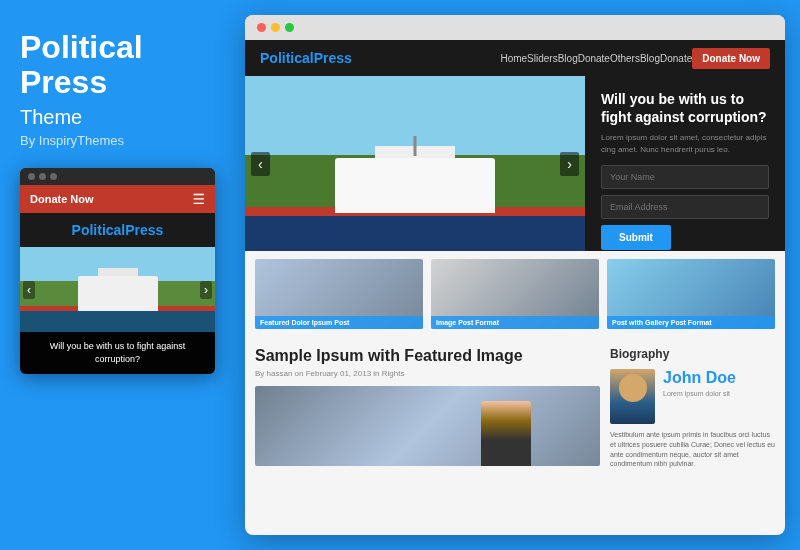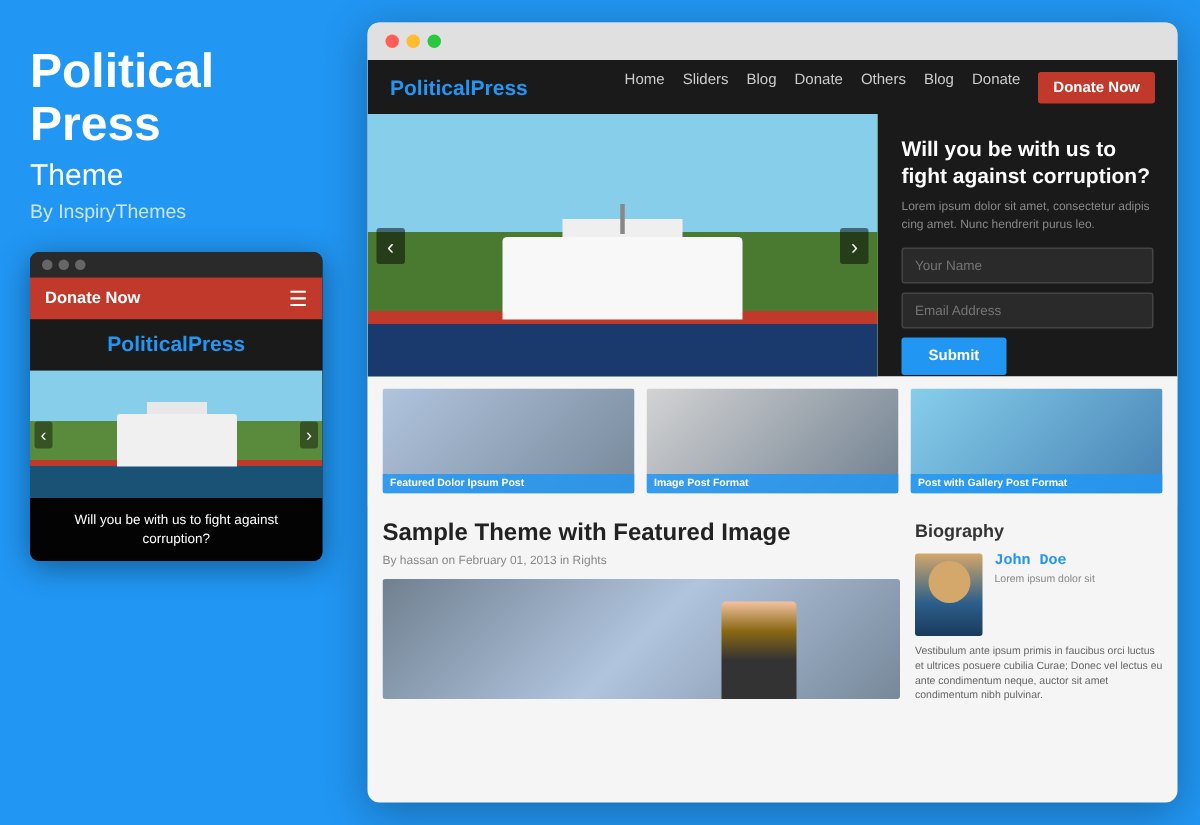--- a/index.html
+++ b/index.html
@@ -205,22 +205,21 @@
     .site-logo {
       color: #fff;
       font-size: 14px;
       font-weight: bold;
     }
     .site-logo span {
       color: #2196f3;
     }
     .site-nav-links {
       display: flex;
-      gap: 12px;
-      align-items: flex-start;
+      align-items: center;
     }
     .nav-link {
       color: #ccc;
       font-size: 10px;
       text-decoration: none;
     }
     .nav-donate {
       background: #c0392b;
       color: #fff;
       font-size: 10px;
@@ -449,25 +448,24 @@
       transform: translateX(-50%);
       width: 28px;
       height: 28px;
       background: #d4a76a;
       border-radius: 50%;
     }
     .bio-info {
       flex: 1;
     }
     .bio-name {
-      font-size: 10px;
+      font-size: 16px;
       font-weight: bold;
       color: #2196f3;
       margin-bottom: 3px;
-      font-family: Liberation Mono, monospace;
     }
     .bio-subtitle {
       font-size: 7px;
       color: #888;
       margin-bottom: 3px;
     }
     .bio-text {
       font-size: 7px;
       color: #666;
       line-height: 1.4;
@@ -558,21 +556,21 @@
         <div class="thumb-label">Image Post Format</div>
       </div>
       <div class="thumb-item">
         <div class="thumb-bg-3"></div>
         <div class="thumb-label">Post with Gallery Post Format</div>
       </div>
     </div>
 
     <div class="main-content">
       <div class="content-left">
-        <div class="post-title">Sample Theme with Featured Image</div>
+        <div class="post-title">Sample Ipsum with Featured Image</div>
         <div class="post-meta">
           <span>By hassan on February 01, 2013 in Rights</span>
         </div>
         <div class="post-image">
           <div class="post-image-person"></div>
         </div>
       </div>
       <div class="content-right">
         <div class="bio-title">Biography</div>
         <div class="bio-card">

